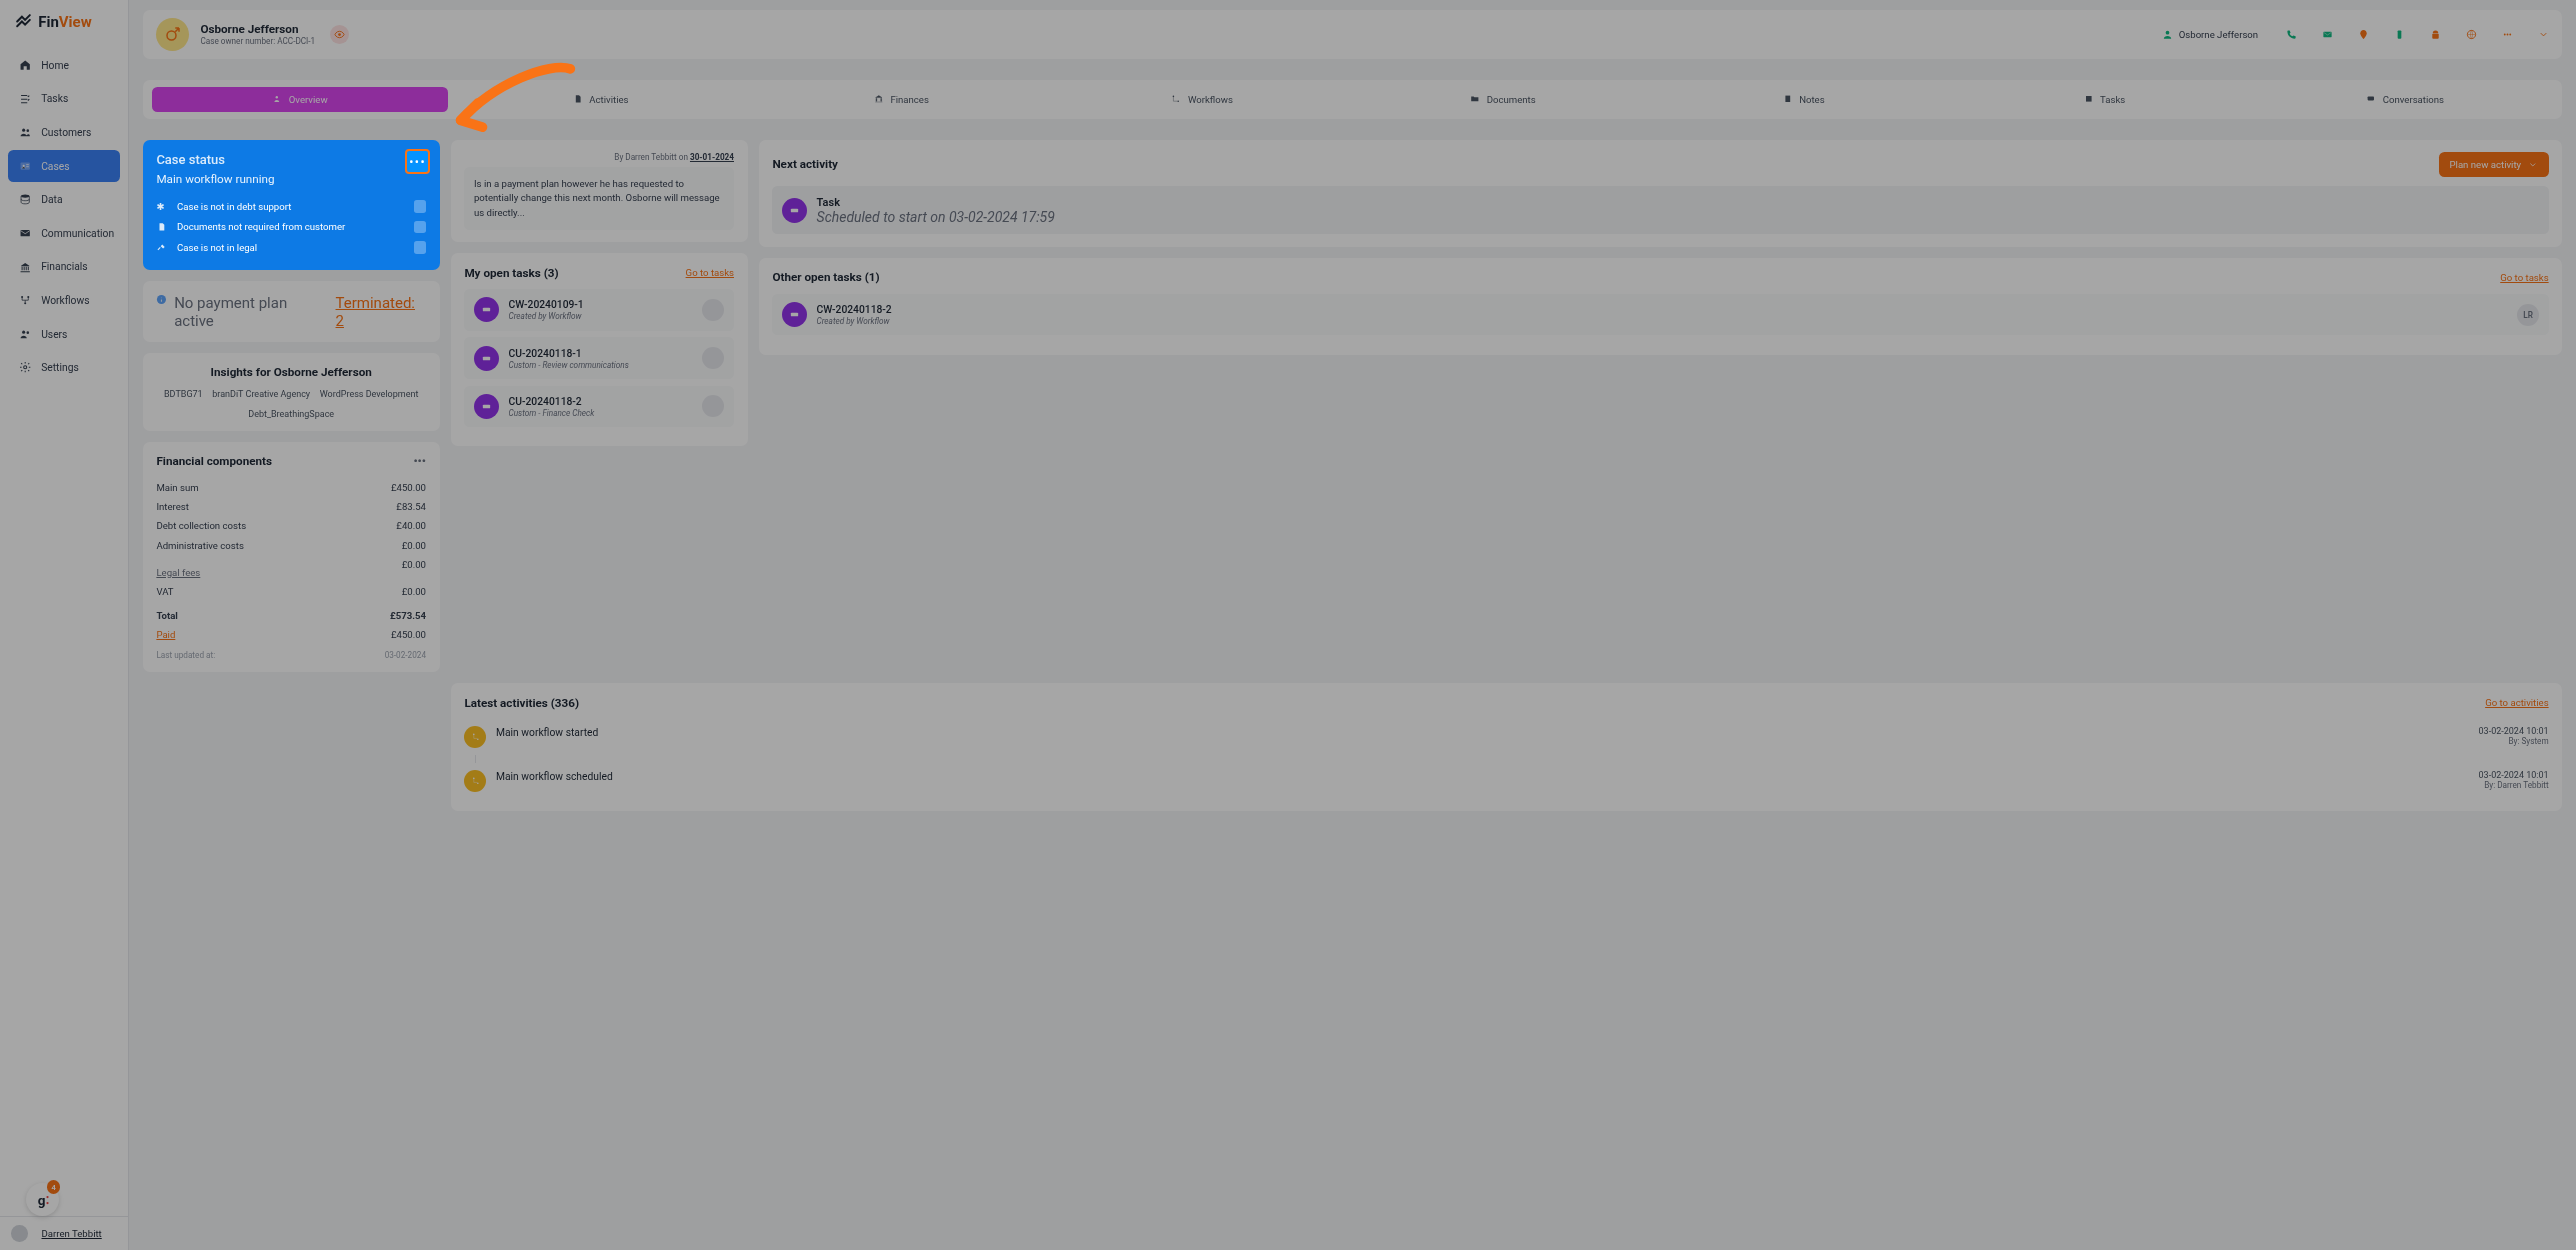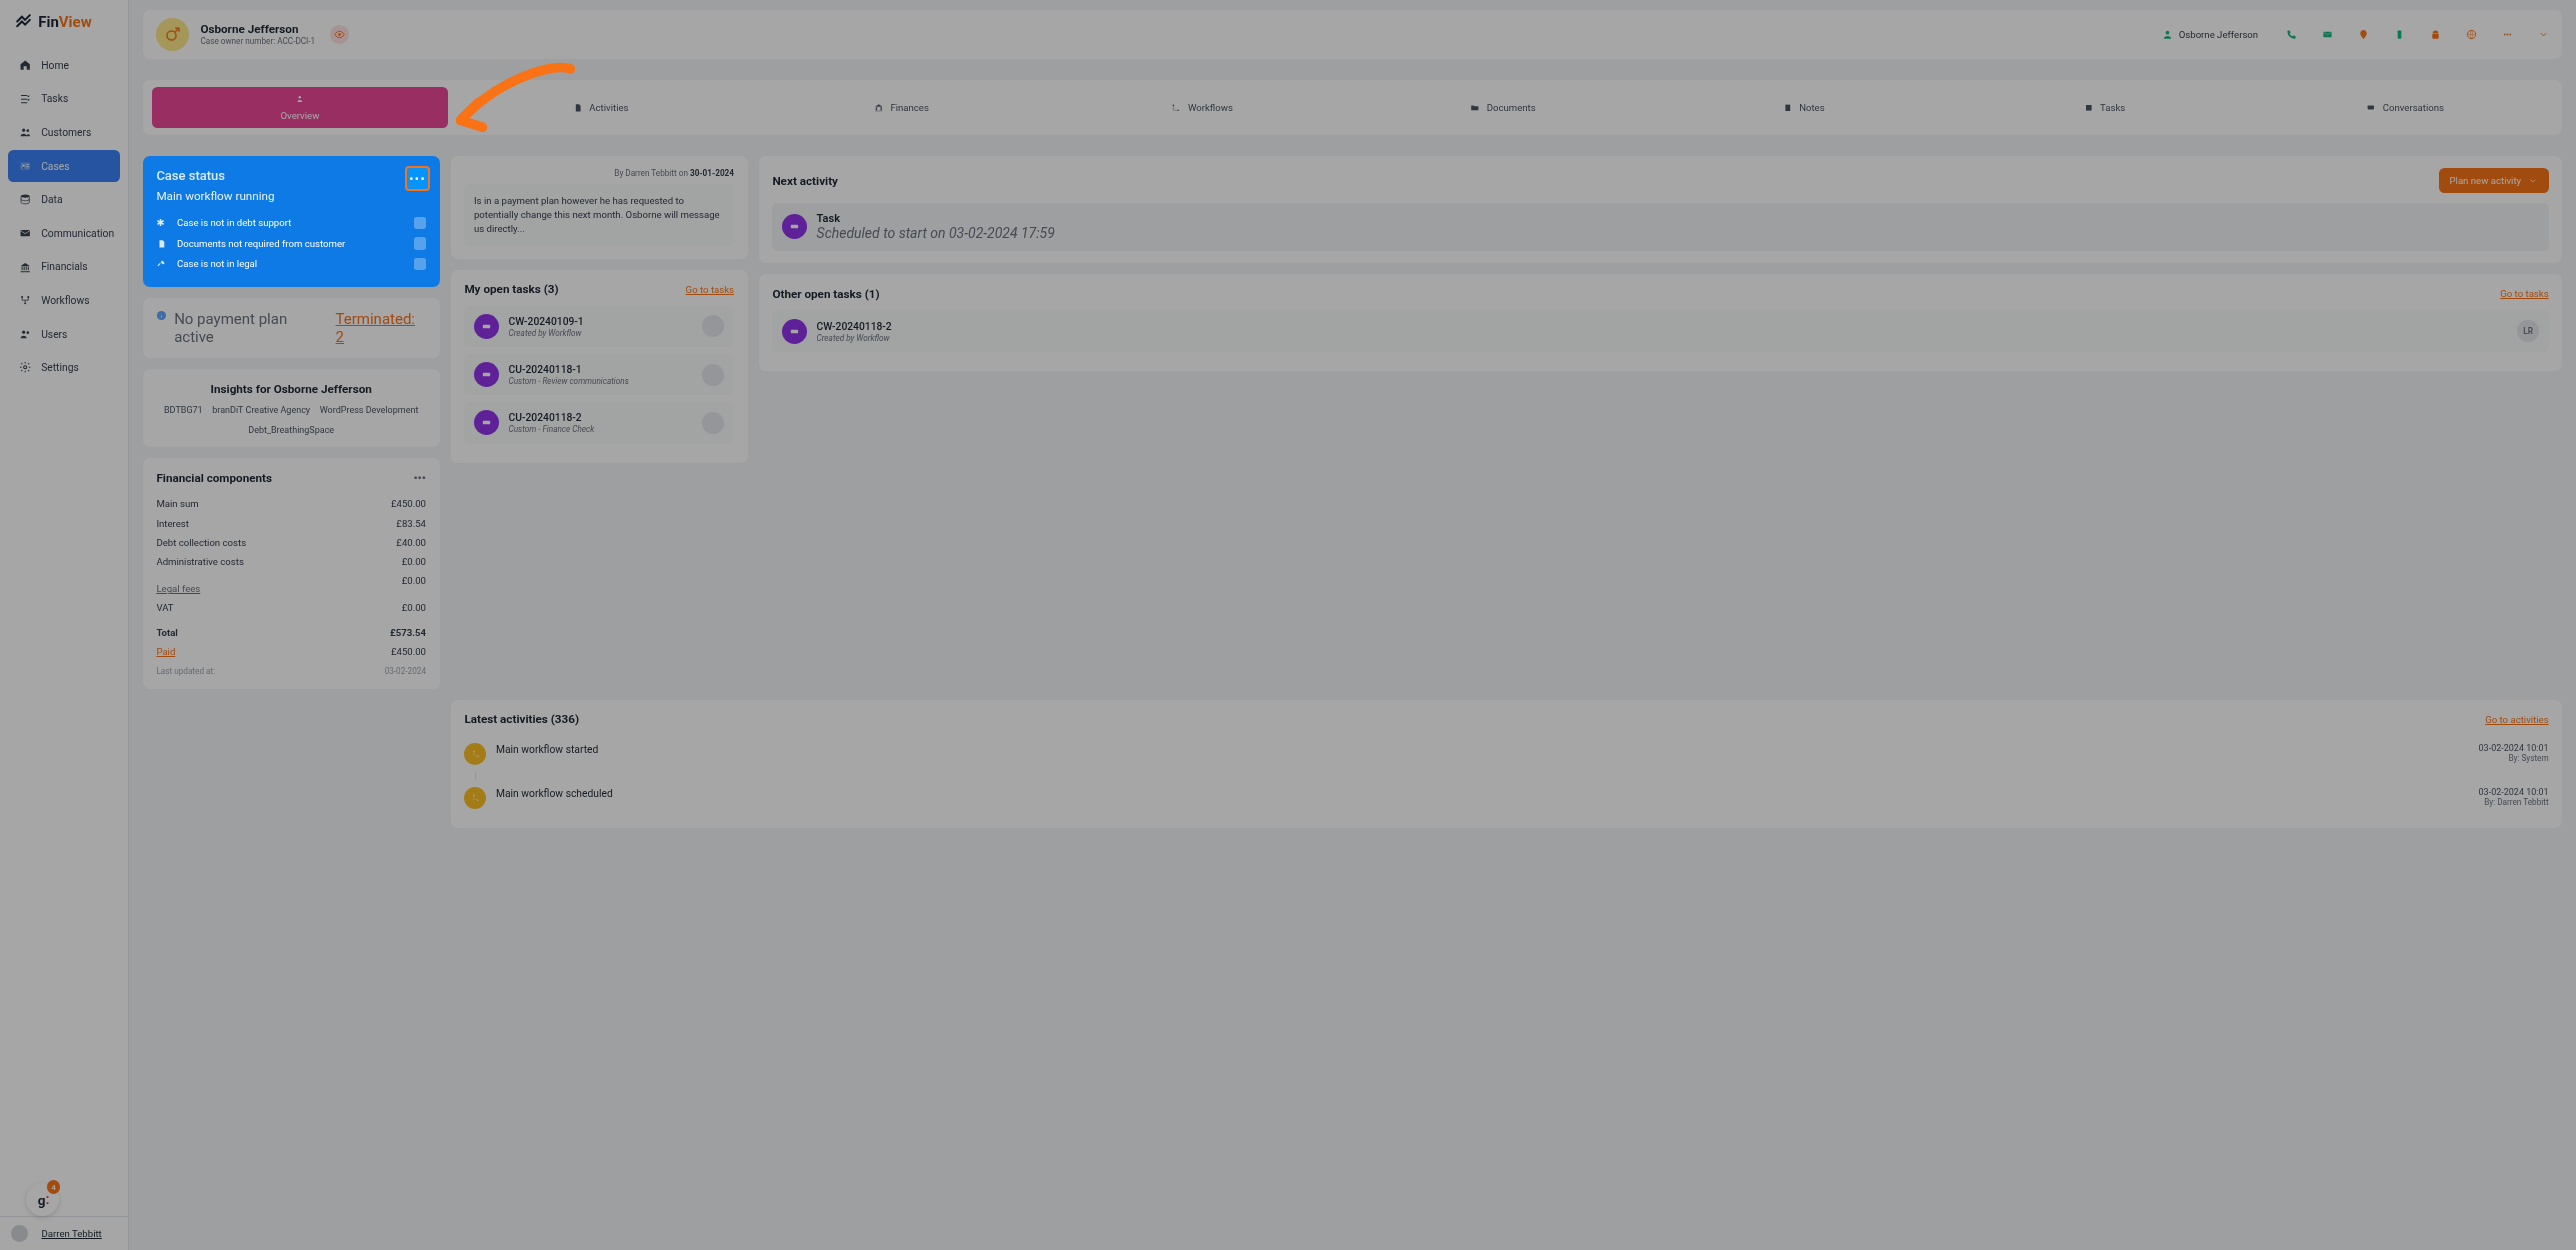--- a/index.html
+++ b/index.html
@@ -32,21 +32,21 @@
 .header-info p { font-size:8.2px; color:#6b7280; }
 .eye-ico { width:19px; height:19px; border-radius:50%; background:#fee2e2; color:#f97316; display:flex; align-items:center; justify-content:center; margin-left:4.1px; }
 .header-spacer { flex:1; }
 .header-user { display:flex; align-items:center; gap:5.5px; color:#374151; margin-right:16.5px; }
 .header-icons { display:flex; align-items:center; gap:25px; }
 .header-icons .hi { width:11px; height:11px; cursor:pointer; }
 
 
 .tabs { background:#fff; border-radius:6.9px; padding:6.9px 9.6px; display:flex; gap:5.5px; }
 .tab { flex:1; display:flex; align-items:center; justify-content:center; gap:6.9px; padding:6.9px 9.6px; border-radius:5.5px; color:#4b5563; cursor:pointer; font-size:9.6px; }
-.tab.active { background:#ec4899; color:#fff;flex-direction:column; }
+.tab.active { background:#d946ef; color:#fff; }
 .tab .ico { width:9.6px; height:9.6px; }
 
 
 .grid { display:grid; grid-template-columns:297px 297px 1fr; gap:11px; align-items:start; }
 .col { display:flex; flex-direction:column; gap:11px; }
 
 
 .card { background:#fff; border-radius:6.9px; padding:12.4px 13.7px; }
 .card-blue { background:#0d7ae5; color:#fff; position:relative; z-index:60; }
 .card-blue h3 { font-size:13px; font-weight:500; opacity:.85; margin-bottom:5.5px; }
@@ -66,21 +66,21 @@
 .fin-comp h3 { font-size:11.7px; font-weight:700; margin-bottom:9.6px; display:flex; }
 .fin-comp h3 .dots { margin-left:auto; color:#6b7280; cursor:pointer; }
 .fin-row { display:flex; justify-content:space-between; padding:4.1px 0; font-size:9.6px; color:#374151; }
 .fin-row.underline span:first-child { text-decoration:underline; color:#6b7280;margin-top:8px; }
 .fin-row.total { font-weight:700; border-top:0.7px solid transparent; margin-top:4.1px; }
 .fin-row.paid span:first-child { color:#f97316; text-decoration:underline; }
 .fin-footer { display:flex; justify-content:space-between; font-size:8.2px; color:#9ca3af; margin-top:5.5px; }
 
 
 .last-note .meta { font-size:8.2px; color:#6b7280; text-align:right; margin-bottom:5.5px; }
-.last-note .meta b { font-weight:700; color:#374151; }
+.last-note .meta b { font-weight:700; color:#374151;text-decoration:underline; }
 .note-body { background:#f9fafb; border-radius:5.5px; padding:9.6px; font-size:9.6px; color:#374151; line-height:1.5; }
 
 
 .panel-head { display:flex; align-items:center; justify-content:space-between; margin-bottom:9.6px; }
 .panel-head h3 { font-size:11.7px; font-weight:700; }
 .panel-head a { color:#f97316; text-decoration:underline; font-size:9.6px; cursor:pointer; }
 .task-item { background:#f9fafb; border-radius:5.5px; padding:8.2px 9.6px; display:flex; align-items:center; gap:9.6px; margin-bottom:6.9px; }
 .task-ico { width:25px; height:25px; border-radius:50%; background:#9333ea; display:flex; align-items:center; justify-content:center; color:#fff; flex-shrink:0; }
 .task-body { flex:1; }
 .task-body .tid { font-size:10.3px; font-weight:500; }

